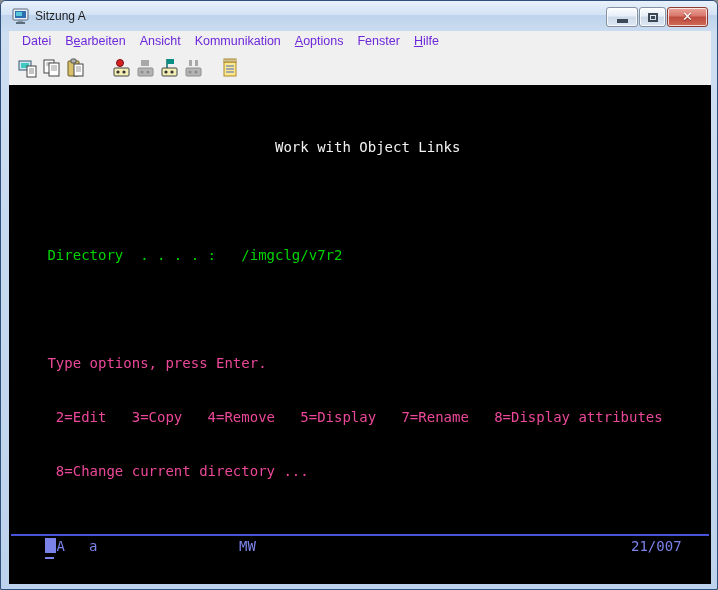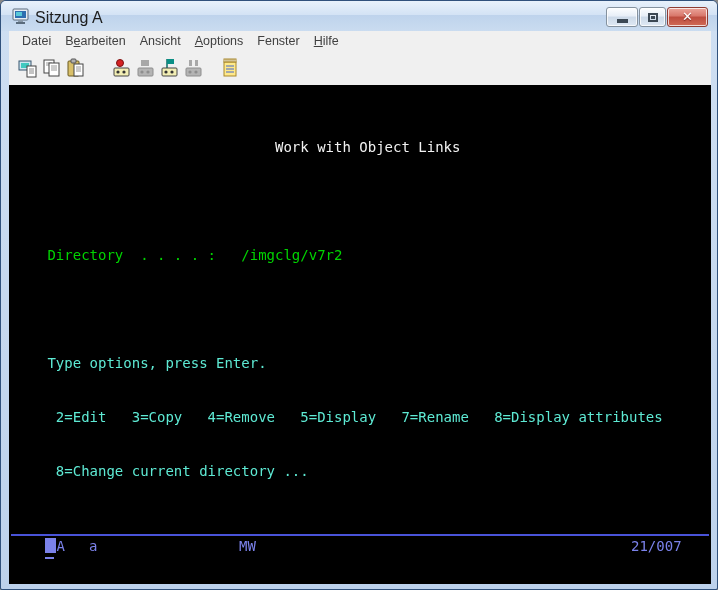--- a/index.html
+++ b/index.html
@@ -14,21 +14,21 @@
     overflow:hidden;
   }
 
   
   .titlebar {
     position:absolute; left:0; top:0; width:100%; height:30px;
     background:linear-gradient(#e8f1fb 0%, #d4e3f5 45%, #bed3ec 46%, #cadcf0 100%);
   }
   .title-icon { position:absolute; left:11px; top:7px; width:17px; height:17px; }
   .title-text {
-    position:absolute; left:34px; top:8px; font-size:16px; color:#1c1c1c;
+    position:absolute; left:34px; top:8px; font-size:12px; color:#1c1c1c;
   }
   .win-buttons { position:absolute; right:9px; top:6px; display:flex; }
   .win-btn {
     height:20px; border:1px solid #85929f; border-radius:3px;
     background:linear-gradient(#fdfeff,#e7eef7 45%,#ccd9e8 50%,#dfe9f4);
     margin-left:1px; position:relative;
     box-shadow:inset 0 0 0 1px rgba(255,255,255,.75);
   }
   .btn-min { width:32px; }
   .btn-max { width:27px; }
@@ -43,42 +43,42 @@
     position:absolute; left:0; top:1px; width:100%; text-align:center;
     color:#fff; font-size:13px; font-weight:bold; text-shadow:0 1px 1px #7a241d;
     font-family:"DejaVu Sans", sans-serif;
   }
 
   
   .menubar {
     position:absolute; left:8px; top:30px; width:702px; height:20px;
     background:#f0f0f0; display:flex; align-items:center; padding-left:6px;
   }
-  .menu-item { padding:18px 7px; font-size:12.5px; color:#404040; white-space:pre; }
+  .menu-item { padding:18px 7px; font-size:12.5px; color:#6d28d9; white-space:pre; }
   .menu-key { text-decoration:underline; }
 
   
   .toolbar {
     position:absolute; left:8px; top:50px; width:702px; height:34px;
     background:#f0f0f0; display:flex; align-items:center; padding-left:8px;
   }
   .tool-btn { width:22px; height:22px; display:flex; align-items:center; justify-content:center; margin-right:2px; }
   .gap-before { margin-left:22px; }
   .gap-before-sm { margin-left:12px; }
 
   
   .terminal {
     position:absolute; left:8px; top:84px; width:702px; height:499px;
     background:#000; overflow:hidden;
     font-family:"DejaVu Sans Mono", monospace; font-size:14px; line-height:18px;
   }
   .term-rows { position:absolute; left:30px; top:17px; white-space:pre; }
   .trow { height:18px; }
   .c-green { color:#00d300; }
-  .c-blue  { color:#5eead4; }
+  .c-blue  { color:#ec4899; }
   .c-white { color:#f2f2f2; }
 
   
   .oia-sep { position:absolute; left:2px; top:449px; width:698px; height:2px; background:#4953d8; }
   .oia { position:absolute; left:0; top:452px; width:100%; height:18px; color:#7b82ea; }
   .oia span { position:absolute; white-space:pre; }
   .oia-ma { left:19px;padding-left:20px; }
   .oia-block { position:absolute; left:36px; top:1px; width:11px; height:15px; background:#7b82ea; }
   .oia-a { left:80px; }
   .oia-mw { left:230px;text-align:center; }
@@ -109,20 +109,21 @@
       <div class="win-btn btn-close">
           <div class="glyph-close">✕</div>
         </div>
     </div>
   </div>
 
   <div class="menubar">
     <span class="menu-item"><span>Datei</span><span class="menu-key"></span><span></span></span>
     <span class="menu-item"><span>B</span><span class="menu-key">e</span><span>arbeiten</span></span>
     <span class="menu-item"><span>Ansicht</span><span class="menu-key"></span><span></span></span>
+    <span class="menu-item"><span>Kommunikation</span><span class="menu-key"></span><span></span></span>
     <span class="menu-item"><span></span><span class="menu-key">A</span><span>options</span></span>
     <span class="menu-item"><span>Fenster</span><span class="menu-key"></span><span></span></span>
     <span class="menu-item"><span></span><span class="menu-key">H</span><span>ilfe</span></span>
   </div>
 
   <div class="toolbar">
     <div class="tool-btn">
       <svg width="20" height="20" viewBox="0 0 20 20">
         <rect x="1" y="3" width="12" height="9" fill="#cfe8f2" stroke="#37556f"></rect>
         <rect x="3" y="5" width="8" height="5" fill="#41c9c0"></rect>

